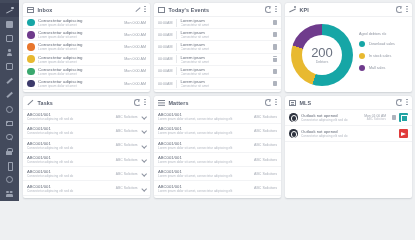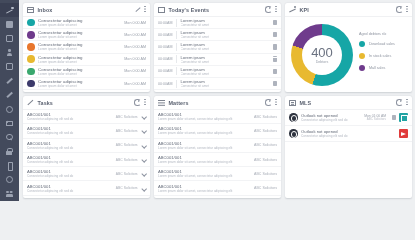--- a/index.html
+++ b/index.html
@@ -561,21 +561,21 @@
         <span class="card-title">KPI</span>
         <span class="head-actions">
           <span class="act-refresh"></span>
           <span class="act-kebab"></span>
         </span>
       </div>
       <div class="card-body kpi-body">
         <div class="donut-wrap">
           <div class="donut" id="donut" style="background: conic-gradient(rgb(22, 166, 166) 0deg, rgb(22, 166, 166) 198deg, rgb(232, 185, 48) 198deg, rgb(232, 185, 48) 288deg, rgb(111, 59, 140) 288deg, rgb(111, 59, 140) 360deg);"></div>
           <div class="donut-hole">
-            <div class="donut-num">400</div>
+            <div class="donut-num">200</div>
             <div class="donut-lbl">Debtors</div>
           </div>
         </div>
         <div class="legend">
           <div class="legend-title">Aged debtors r/o</div>
           <div id="legend-items">
               <div class="legend-item">
                 <span class="legend-dot" style="background: rgb(22, 166, 166);"></span>
                 <span class="legend-lbl">Download sales</span>
               </div>

